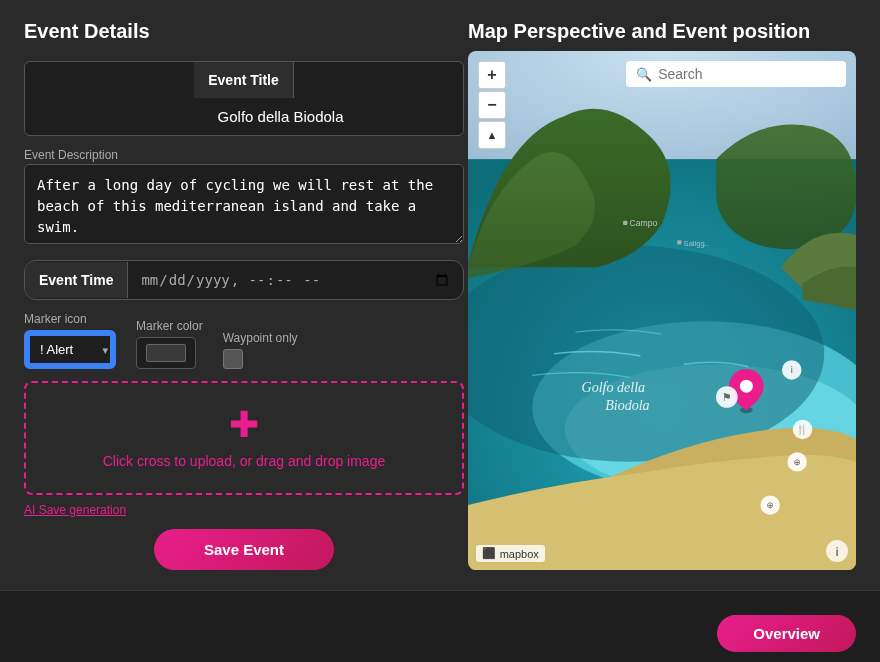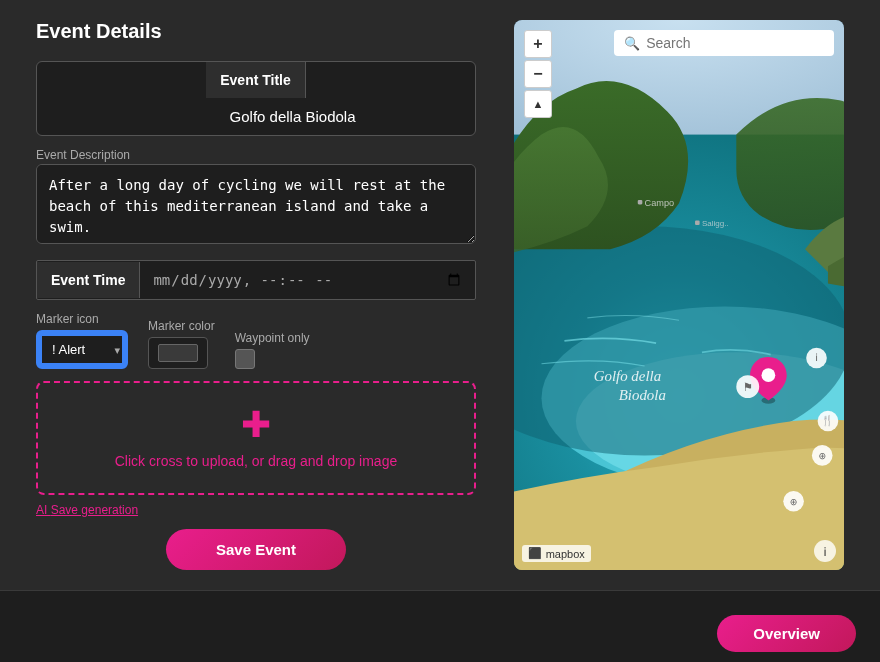--- a/index.html
+++ b/index.html
@@ -10,22 +10,22 @@
       width: 880px;
       height: 662px;
       overflow: hidden;
       display: flex;
       flex-direction: column;
     }
 
     .main-content {
       display: flex;
       flex: 1;
-      padding: 20px 36px;
-      gap: 38px;
+      padding: 20px 24px;
+      gap: 4px;
     }
 
     
     .left-panel {
       width: 440px;
       flex-shrink: 0;
       display: flex;
       flex-direction: column;
       gap: 12px;
     }
@@ -88,21 +88,21 @@
       outline: none;
       min-height: 80px;
       line-height: 1.5;
     }
 
     
     .event-time-row {
       display: flex;
       align-items: center;
       border: 1px solid #555;
-      border-radius: 2px;
+      border-radius: 12px;
       overflow: hidden;
       background: #1e1e1e;
     }
 
     .event-time-input {
       flex: 1;
       background: transparent;
       border: none;
       color: #aaa;
       font-size: 14px;
@@ -441,20 +441,21 @@
     </div>
 
     <span class="ai-image-link">
       <span>AI </span><span>Save generation</span>
     </span>
 
     <button class="save-btn">Save Event</button>
   </div>
 
   <div class="right-panel">
+    <h2 class="map-title">Map Perspective and Event position</h2>
 
     <div class="map-container">
 
       <svg class="map-svg" viewBox="0 0 360 480" preserveAspectRatio="xMidYMid slice" xmlns="http://www.w3.org/2000/svg">
 
         <defs>
           <radialGradient id="waterGrad" cx="50%" cy="60%" r="70%">
             <stop offset="0%" stop-color="#2ab5c7"></stop>
             <stop offset="40%" stop-color="#1a8fa0"></stop>
             <stop offset="100%" stop-color="#0d6e7a"></stop>

